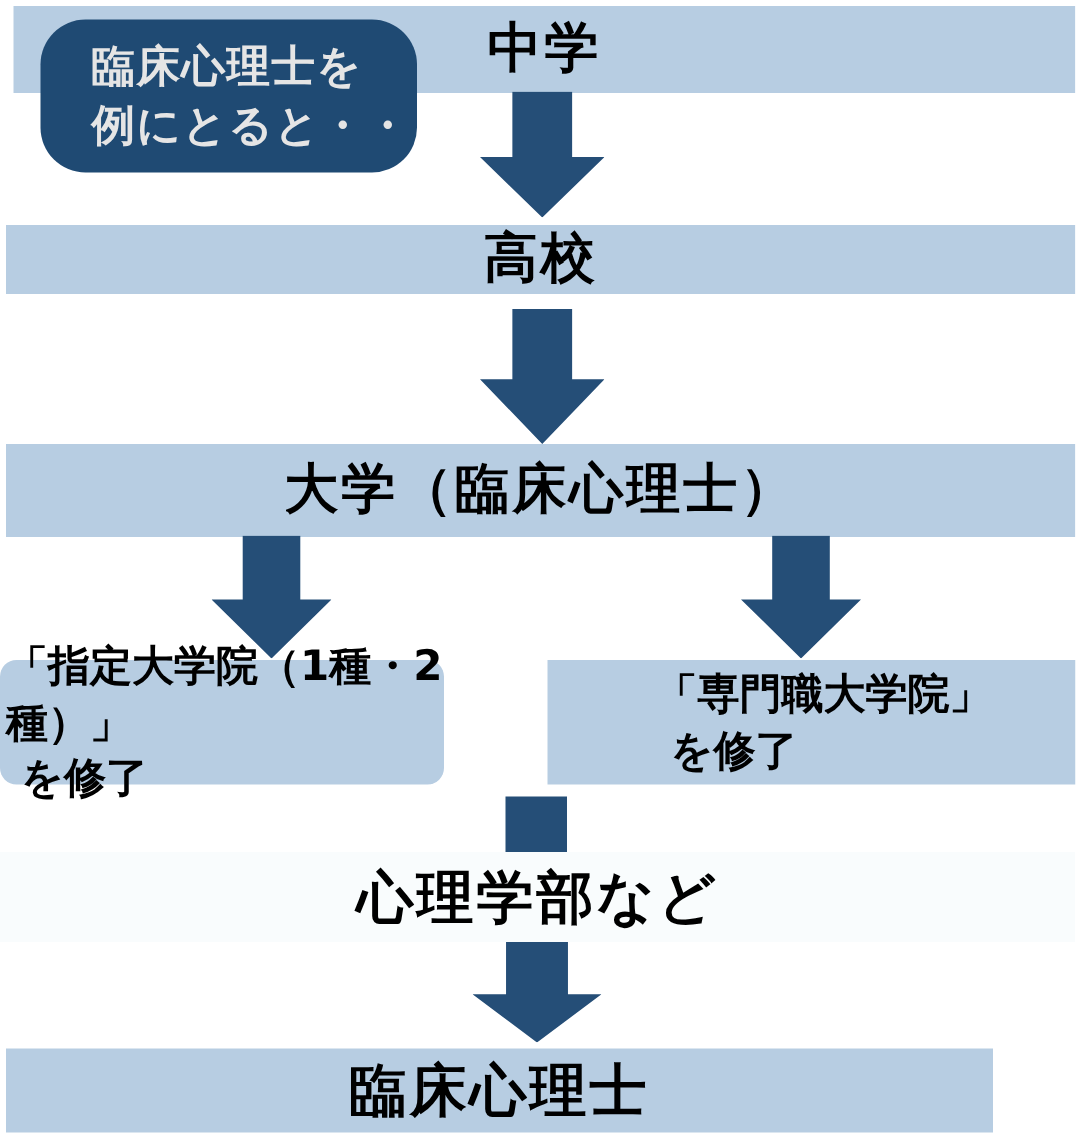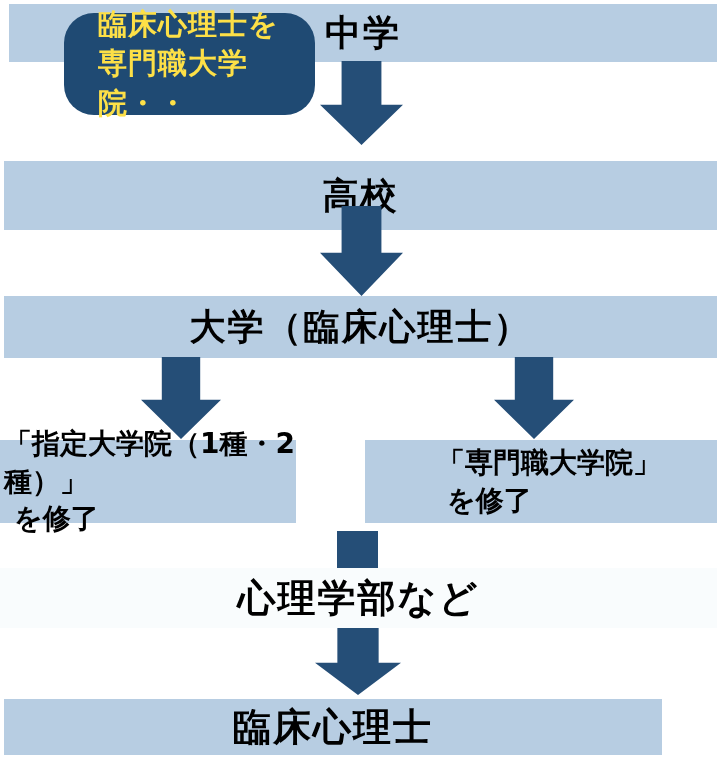--- a/index.html
+++ b/index.html
@@ -7,48 +7,47 @@
     position:relative;width:717px;height:761px;background:#ffffff;overflow:hidden;
     font-family:"DejaVu Sans","Liberation Sans",sans-serif;
     font-weight:bold;color:#000;
   }
   .banner{
     position:absolute;background:#b7cde2;
     display:flex;align-items:center;justify-content:center;
     font-size:36px;letter-spacing:2px;line-height:1;
   }
   .banner-mid{left:9px;top:4px;width:708px;height:58px;}
-  .banner-high{left:4px;top:161px;width:713px;height:69px;}
+  .banner-high{left:4px;top:150px;width:713px;height:46px;}
   .banner-univ{left:4px;top:296px;width:713px;height:62px;}
   .banner-final{left:4px;top:699px;width:658px;height:56px;font-size:38px;}
   .bubble{
     position:absolute;left:27px;top:13px;width:251px;height:102px;
     background:#1f4a73;border-radius:30px;
     display:flex;flex-direction:column;justify-content:center;
-    color:#fde047;font-size:29px;line-height:1.35;
+    color:#e5e5e5;font-size:29px;line-height:1.35;
     padding-left:34px;box-sizing:border-box;letter-spacing:1px;
     z-index:3;
-    margin-left:37px;
   }
   .arrow{
     position:absolute;background:#254e77;
     clip-path:polygon(26% 0%,74% 0%,74% 52%,100% 52%,50% 100%,0% 52%,26% 52%);
   }
   .arrow-1{left:320px;top:61px;width:83px;height:84px;}
   .arrow-2{left:320px;top:206px;width:83px;height:90px;}
   .arrow-left{left:141px;top:357px;width:80px;height:82px;}
   .arrow-right{left:494px;top:357px;width:80px;height:82px;}
   .arrow-final{left:315px;top:628px;width:86px;height:67px;}
   .branch-box{
     position:absolute;top:440px;height:83px;background:#b7cde2;
     font-size:28px;line-height:1.35;letter-spacing:0px;
     display:flex;flex-direction:column;justify-content:center;
     box-sizing:border-box;
   }
-  .box-left{left:0px;width:296px;padding-left:4px;}
+  .box-left{left:0px;width:296px;padding-left:4px;border-radius:11px;}
   .box-right{left:365px;width:394px;padding-left:72px;}
   .line2-indent{padding-left:10px;}
   .connector-square{
     position:absolute;left:337px;top:531px;width:41px;height:37px;background:#254e77;
   }
   .exam-band{
     position:absolute;left:0px;top:568px;width:717px;height:60px;background:#f9fcfd;
     display:flex;align-items:center;justify-content:center;
     font-size:38px;letter-spacing:2px;
   }
@@ -57,21 +56,21 @@
 <body>
 
 <div class="stage">
 
   <div class="banner banner-mid">
     <span>中学</span>
   </div>
 
   <div class="bubble">
     <span>臨床心理士を</span>
-    <span>専門職大学院・・</span>
+    <span>例にとると・・</span>
   </div>
 
   <div class="arrow arrow-1"></div>
 
   <div class="banner banner-high">
     <span>高校</span>
   </div>
 
   <div class="arrow arrow-2"></div>
 

